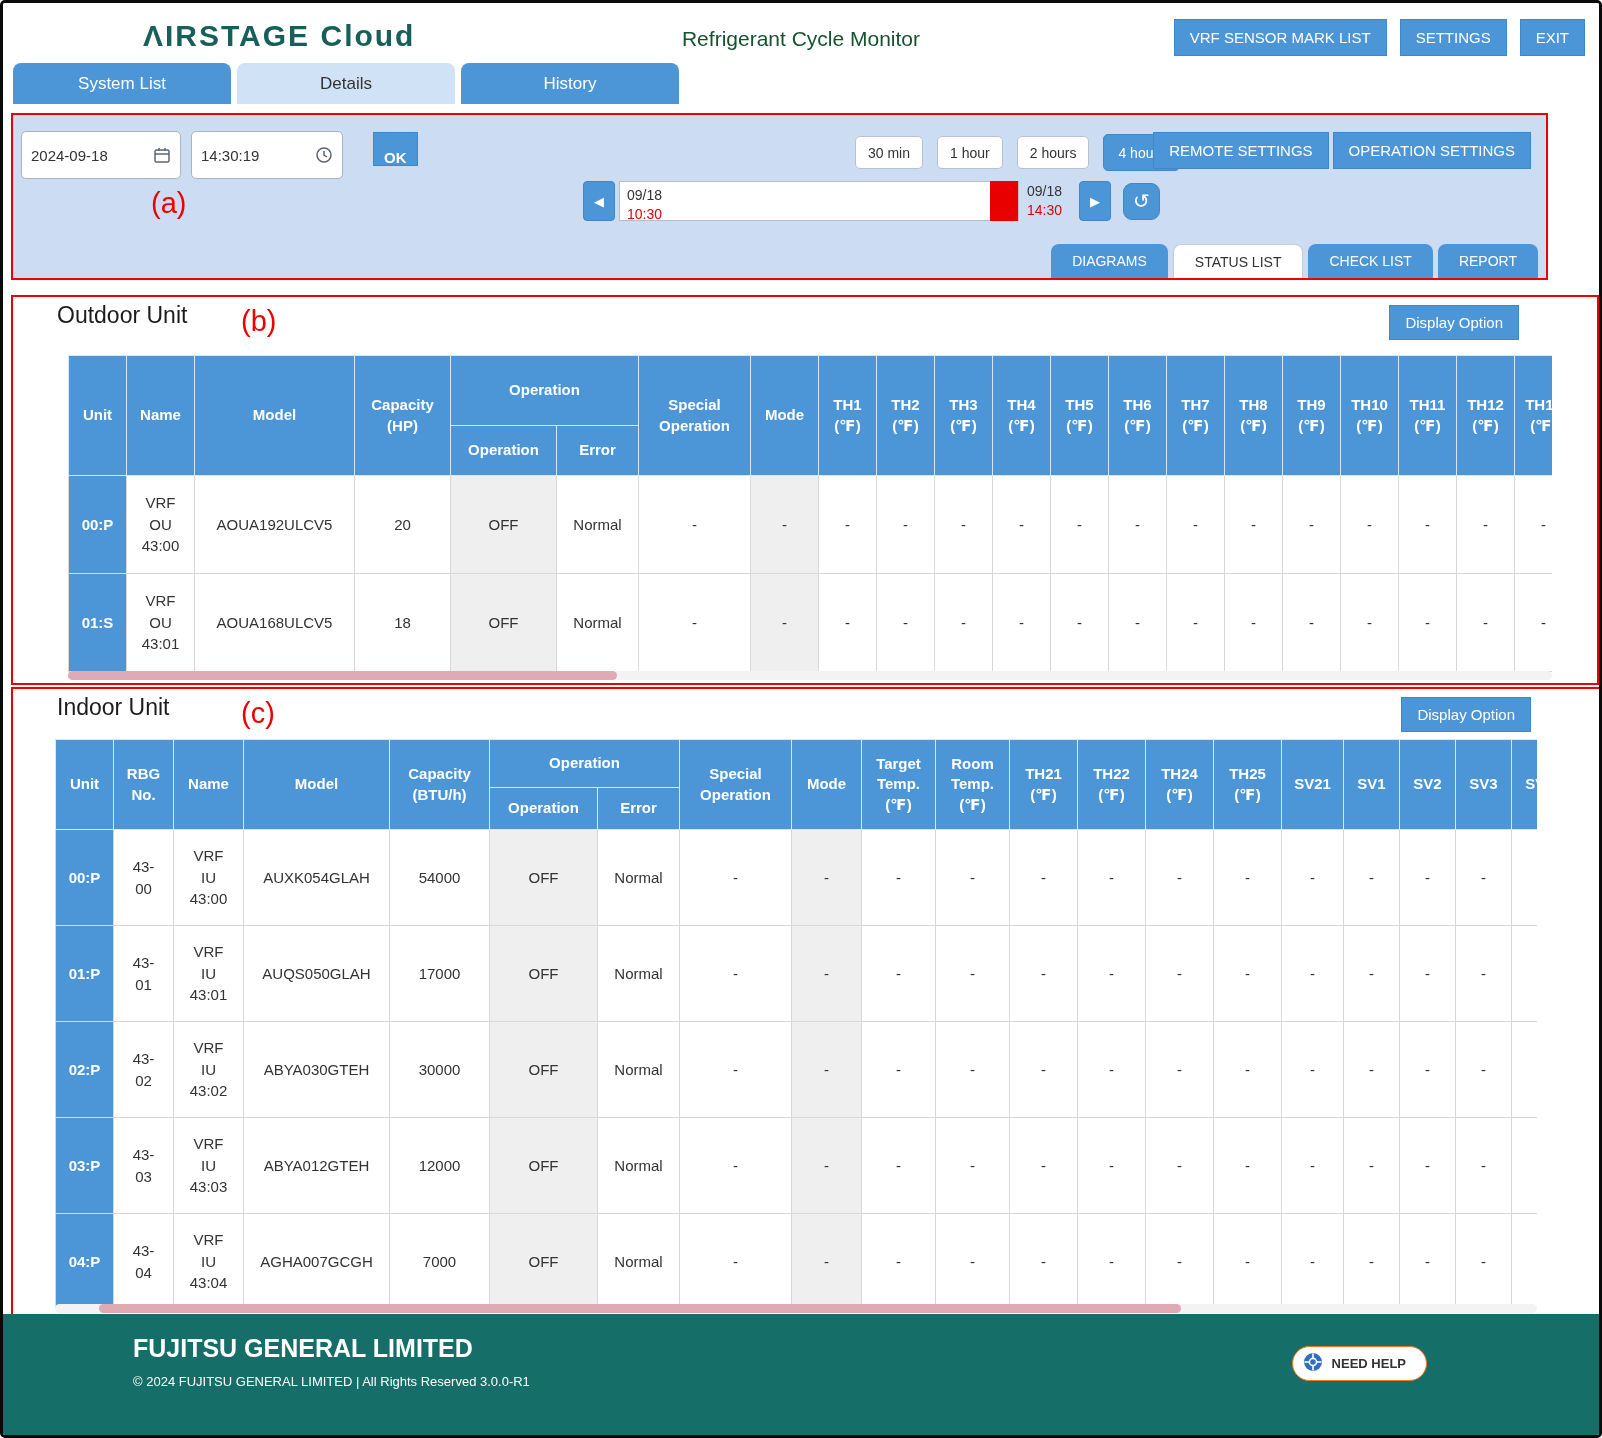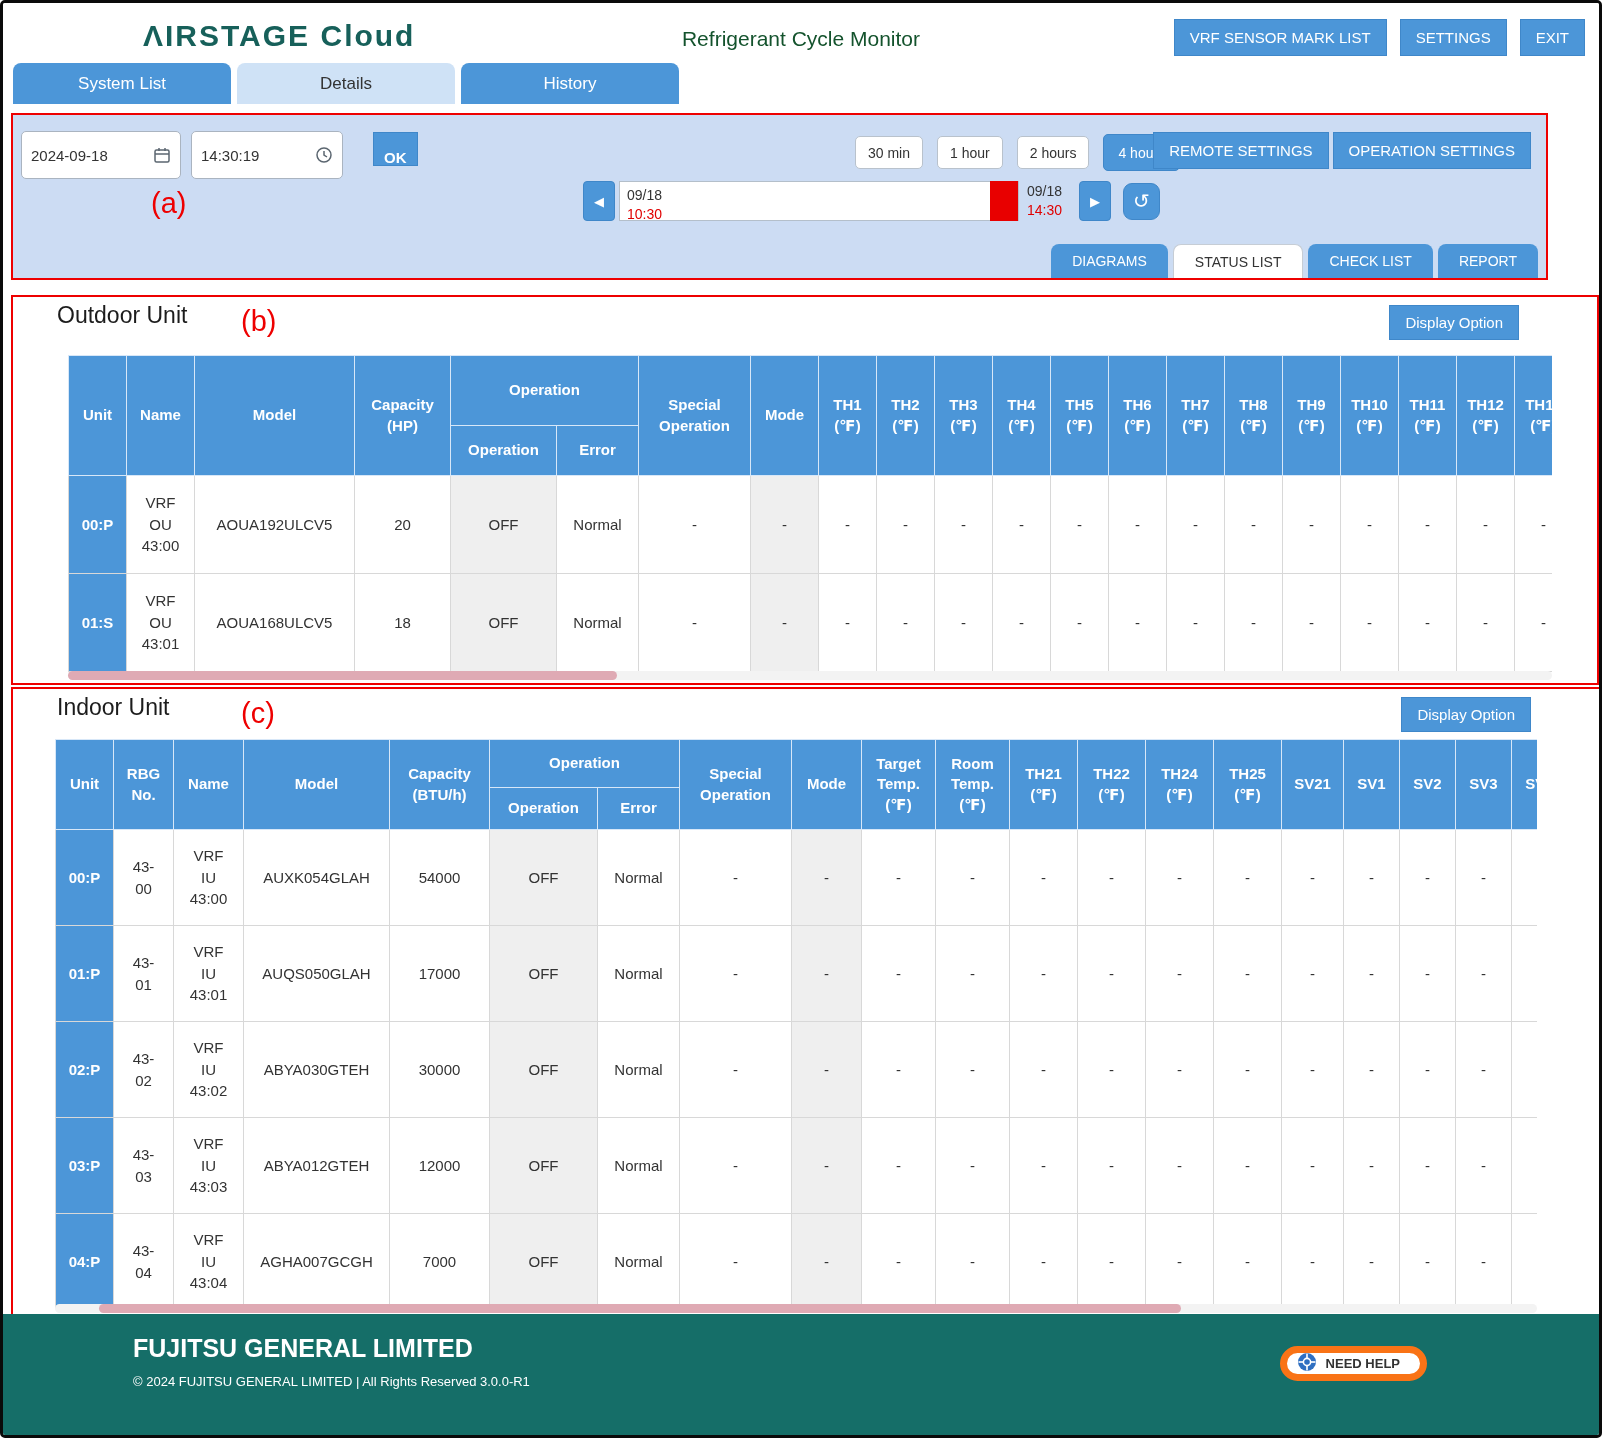--- a/index.html
+++ b/index.html
@@ -95,21 +95,21 @@
   .hscroll-c { left:42px; width:1482px; }
   .hthumb { position:absolute; top:0; height:100%; background:#dfaab4; border-radius:5px; }
   .thumb-b { left:0; width:37%; }
   .thumb-c { left:3%; width:73%; }
 
   
   .footer { position:absolute; left:0; right:0; top:1311px; bottom:0; background:#156e68; color:#fff; }
   .footer-company { position:absolute; left:130px; top:20px; font-size:25px; font-weight:bold; }
   .footer-copy { position:absolute; left:130px; top:60px; font-size:13px; }
   .help-pill { position:absolute; right:172px; top:32px; height:35px; background:#fff;
-               border:7px solid #f97316; border-radius:18px; display:flex; align-items:center;
+               border:1px solid #f97316; border-radius:18px; display:flex; align-items:center;
                gap:9px; padding:0 20px 0 10px; color:#333; font-size:13px; font-weight:bold; }
 </style>
 </head>
 <body>
 
 <div class="screen">
 
   <header class="app-header">
     <div class="logo">ΛIRSTAGE Cloud</div>
     <div class="app-title">Refrigerant Cycle Monitor</div>

